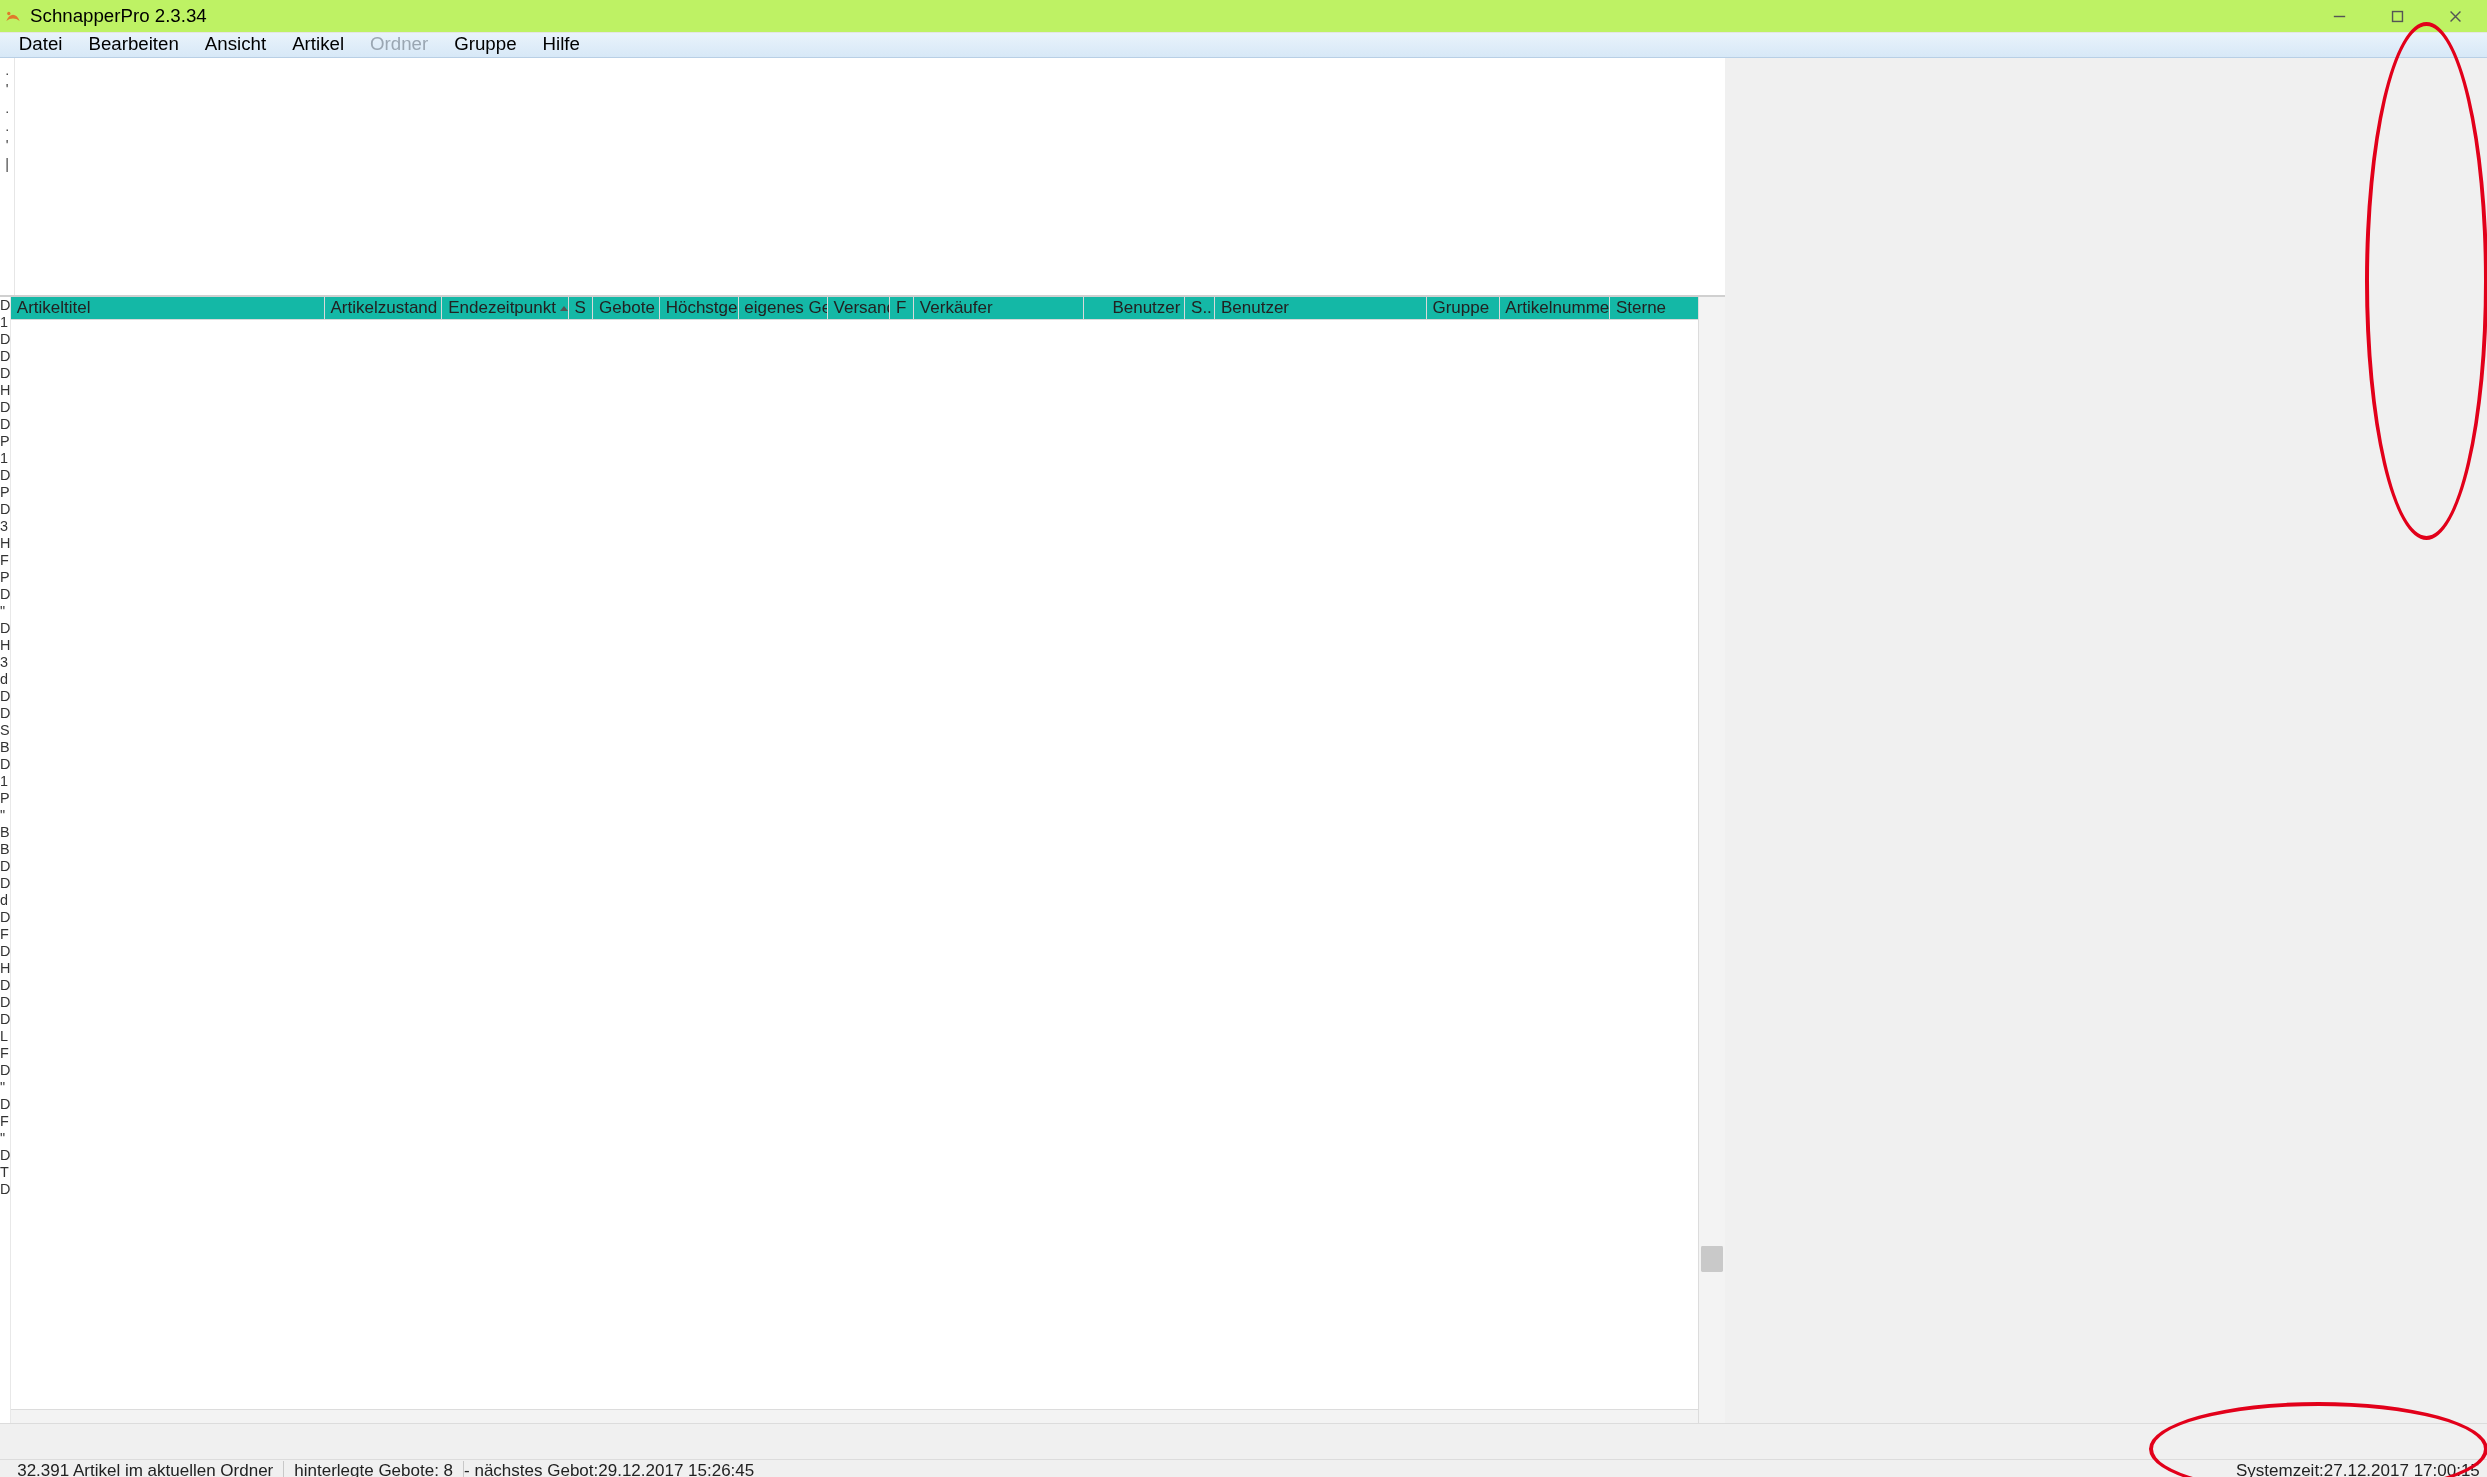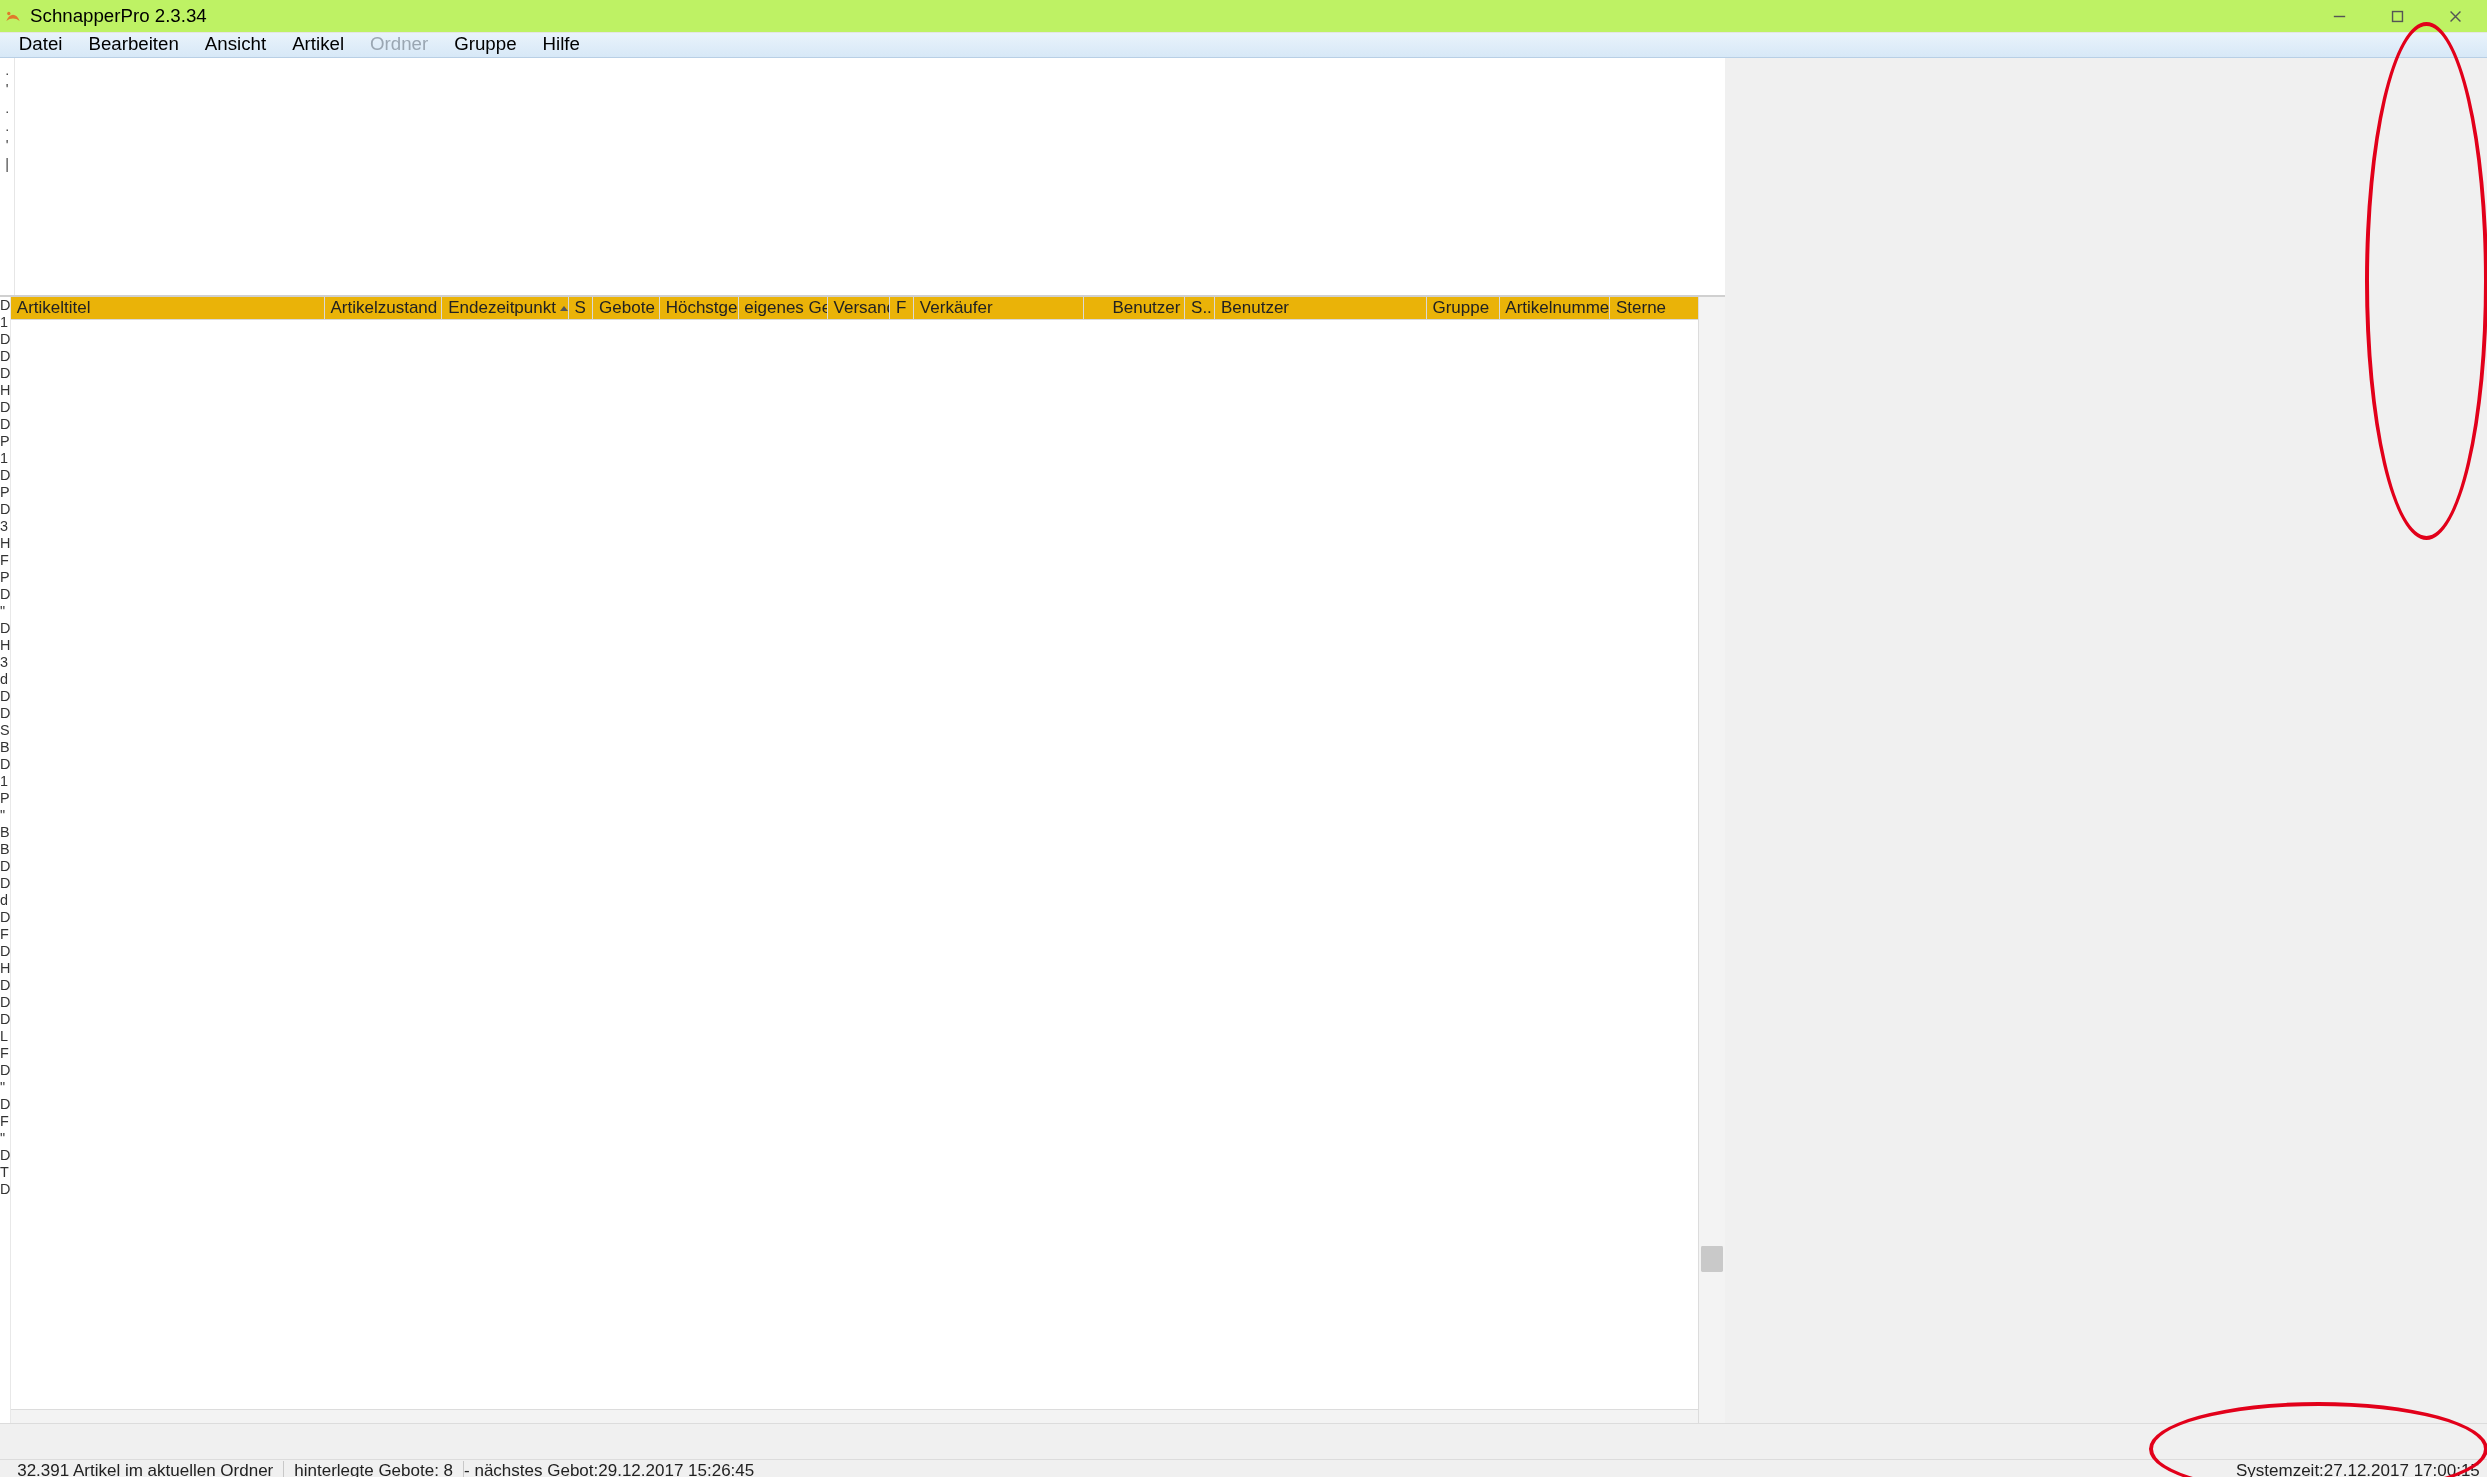--- a/index.html
+++ b/index.html
@@ -21,21 +21,21 @@
   
   .preview{height:237px;display:flex;border-bottom:0.7px solid #d0d0d0;background:#fff;}
   .preview-rail{width:14.4px;background:#fff;border-right:0.7px solid #e6e6e6;display:flex;flex-direction:column;font-size:14.4px;color:#444;line-height:18.7px;padding-top:2.9px;align-items:center;}
   .preview-body{flex:1;background:#fff;}
   
   .action-link{display:block;text-align:right;color:#1b6ec2;font-size:21.6px;line-height:36px;cursor:pointer;}
   
   .table-wrap{flex:1;display:flex;background:#fff;border-top:0.7px solid #d0d0d0;}
   .row-rail{width:10px;background:#fff;border-right:0.7px solid #e8e8e8;font-size:14.4px;color:#333;line-height:17px;overflow:hidden;}
   .grid{flex:1;position:relative;overflow:hidden;}
-  .grid-header{height:21.6px;background:#eab308;border-bottom:0.7px solid #d9d9d9;display:flex;font-size:17px;color:#222;white-space:nowrap;}
+  .grid-header{height:21.6px;background:#14b8a6;border-bottom:0.7px solid #d9d9d9;display:flex;font-size:17px;color:#222;white-space:nowrap;}
   .gh{border-right:0.7px solid #d9d9d9;padding:0 5.8px;display:flex;align-items:center;overflow:hidden;}
   .gh.sort::after{content:"";margin-left:4.3px;border-left:4.3px solid transparent;border-right:4.3px solid transparent;border-bottom:5.8px solid #555;display:inline-block;}
   .vscroll{width:26px;background:#f3f3f3;border-left:0.7px solid #dcdcdc;position:relative;}
   .vscroll .thumb{position:absolute;left:2.2px;right:2.2px;top:949px;height:26px;background:#c9c9c9;border-radius:1.4px;}
   .grid-body{position:absolute;left:0;right:26px;top:21.6px;bottom:13px;overflow:hidden;}
   .grid-hscroll{position:absolute;left:0;right:26px;bottom:0;height:13px;background:#f3f3f3;border-top:0.7px solid #dcdcdc;}
   .grid-row-hint{position:absolute;left:5.8px;top:4.3px;font-size:16px;color:#666;white-space:nowrap;}
   
   .sep-bar{height:35px;background:#f0f0f0;border-top:0.7px solid #dcdcdc;border-bottom:0.7px solid #dcdcdc;}
   

